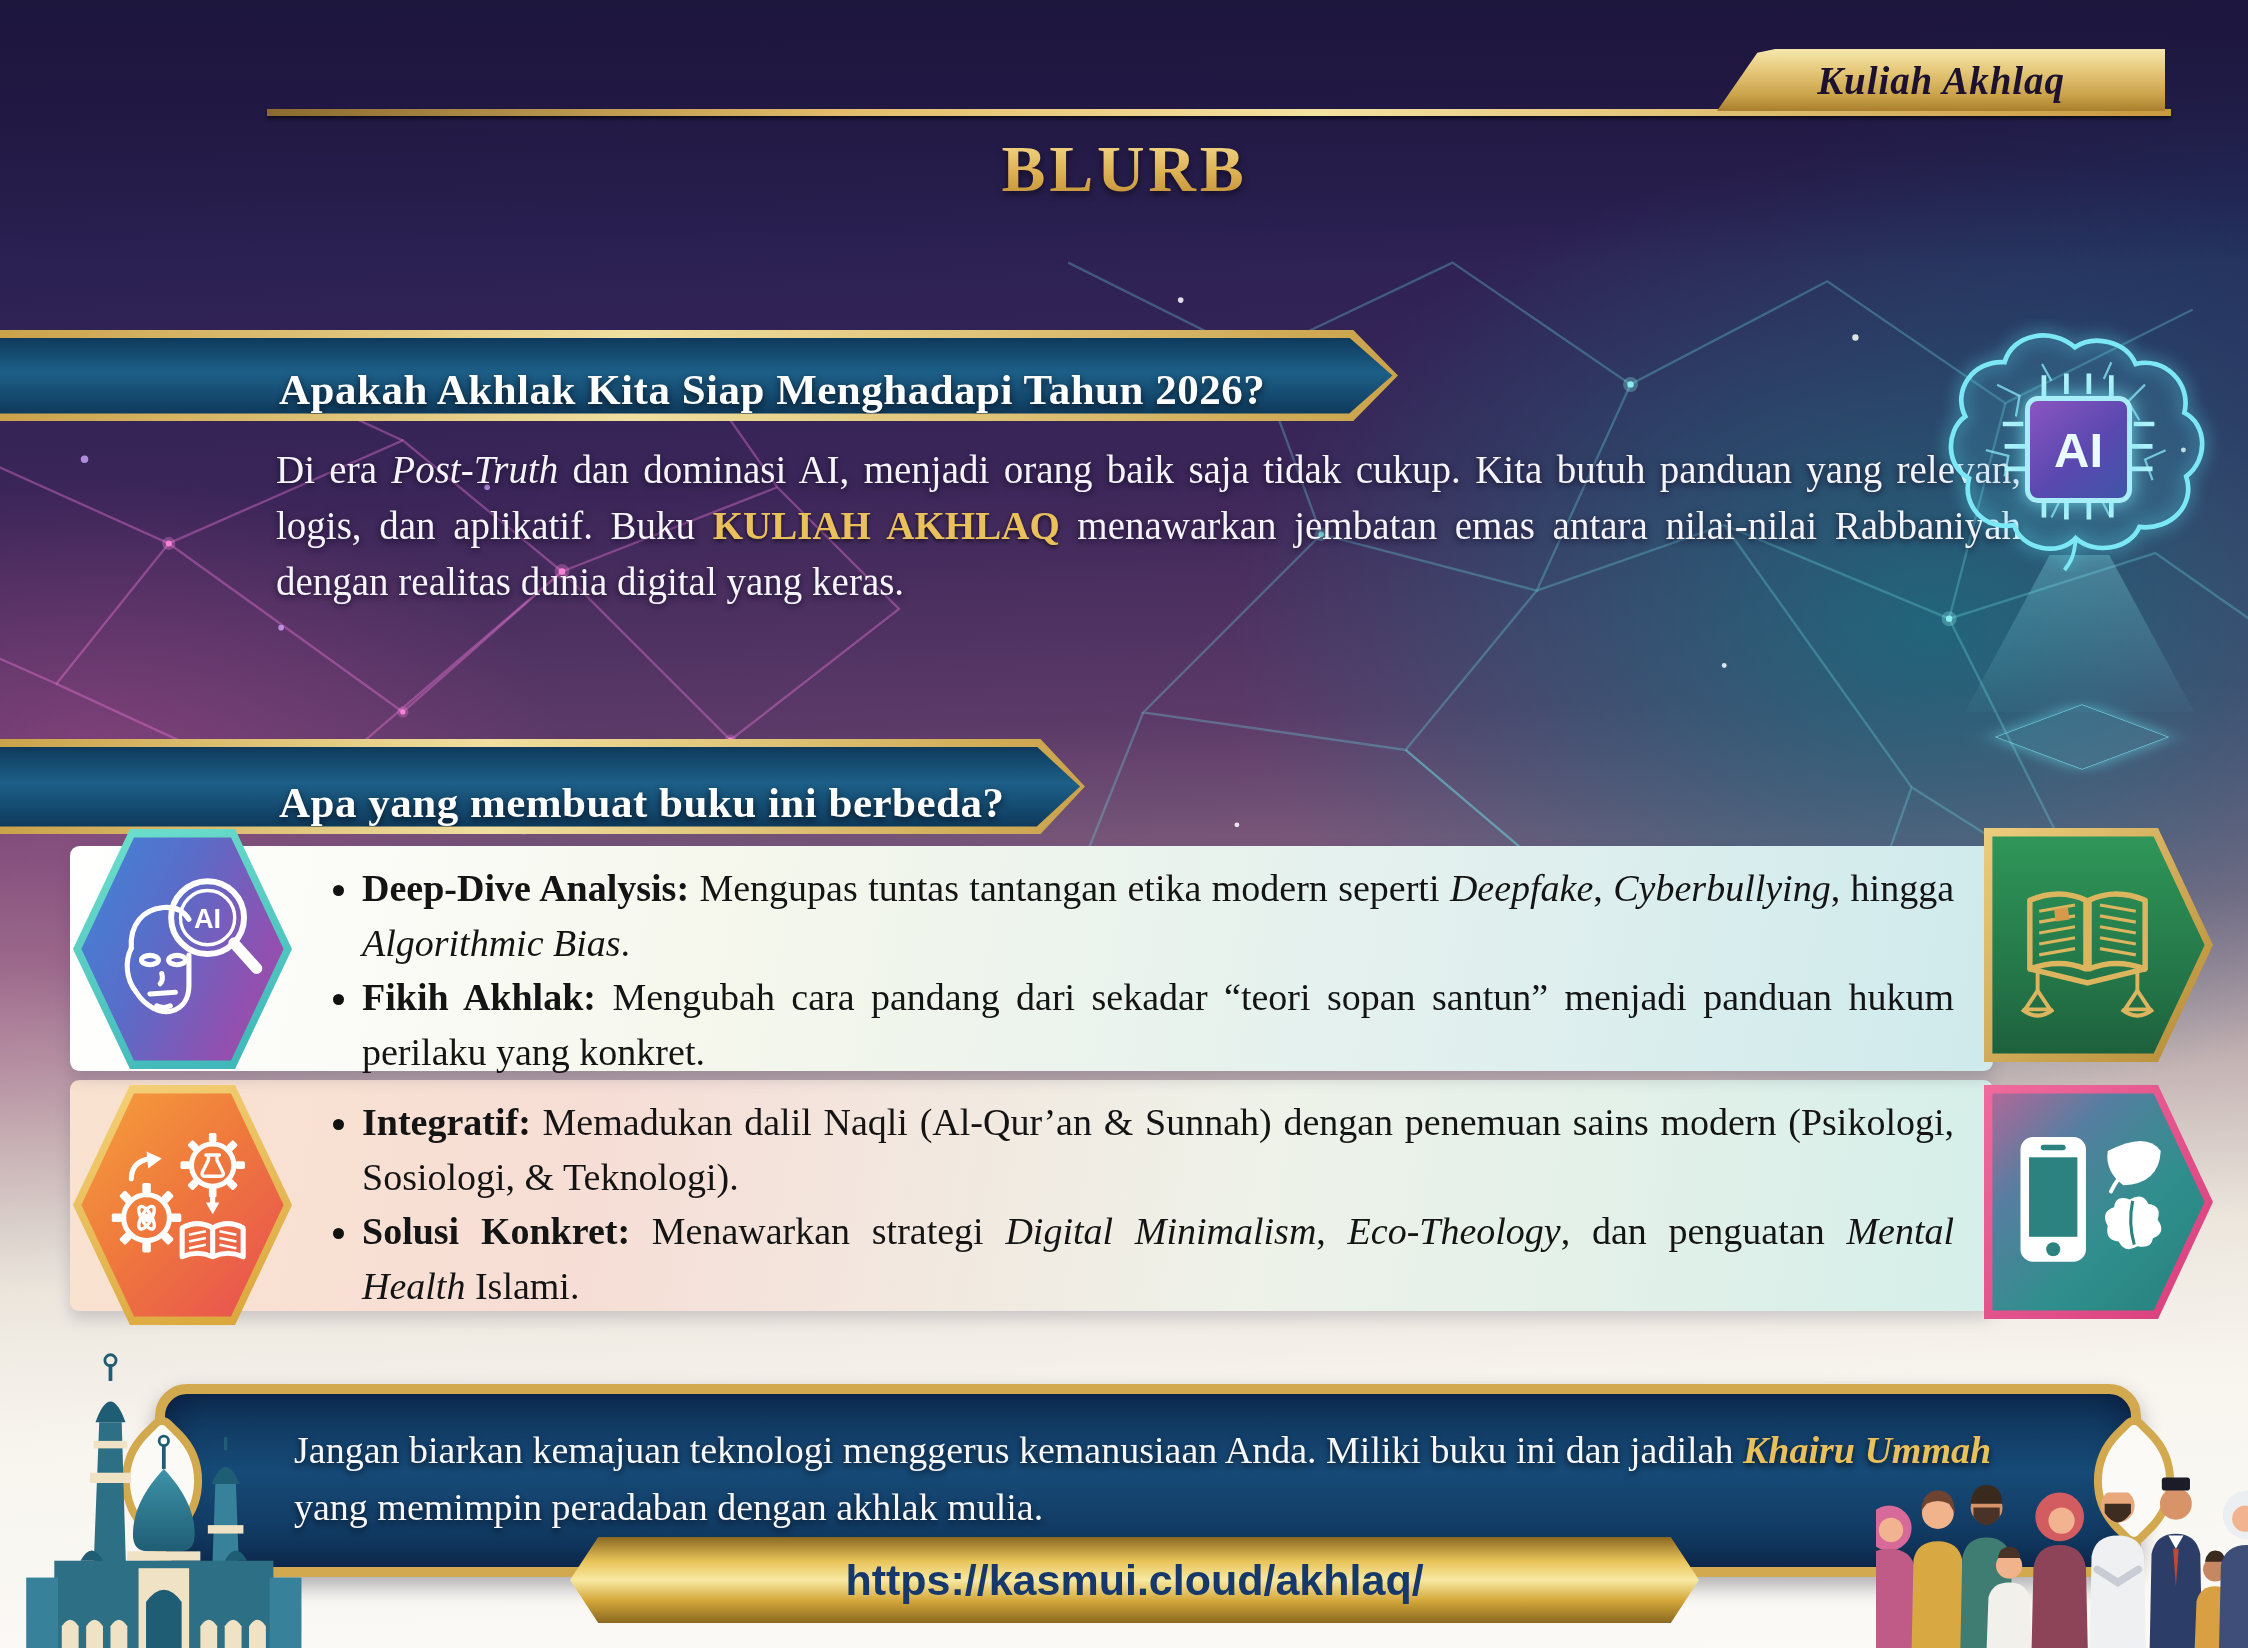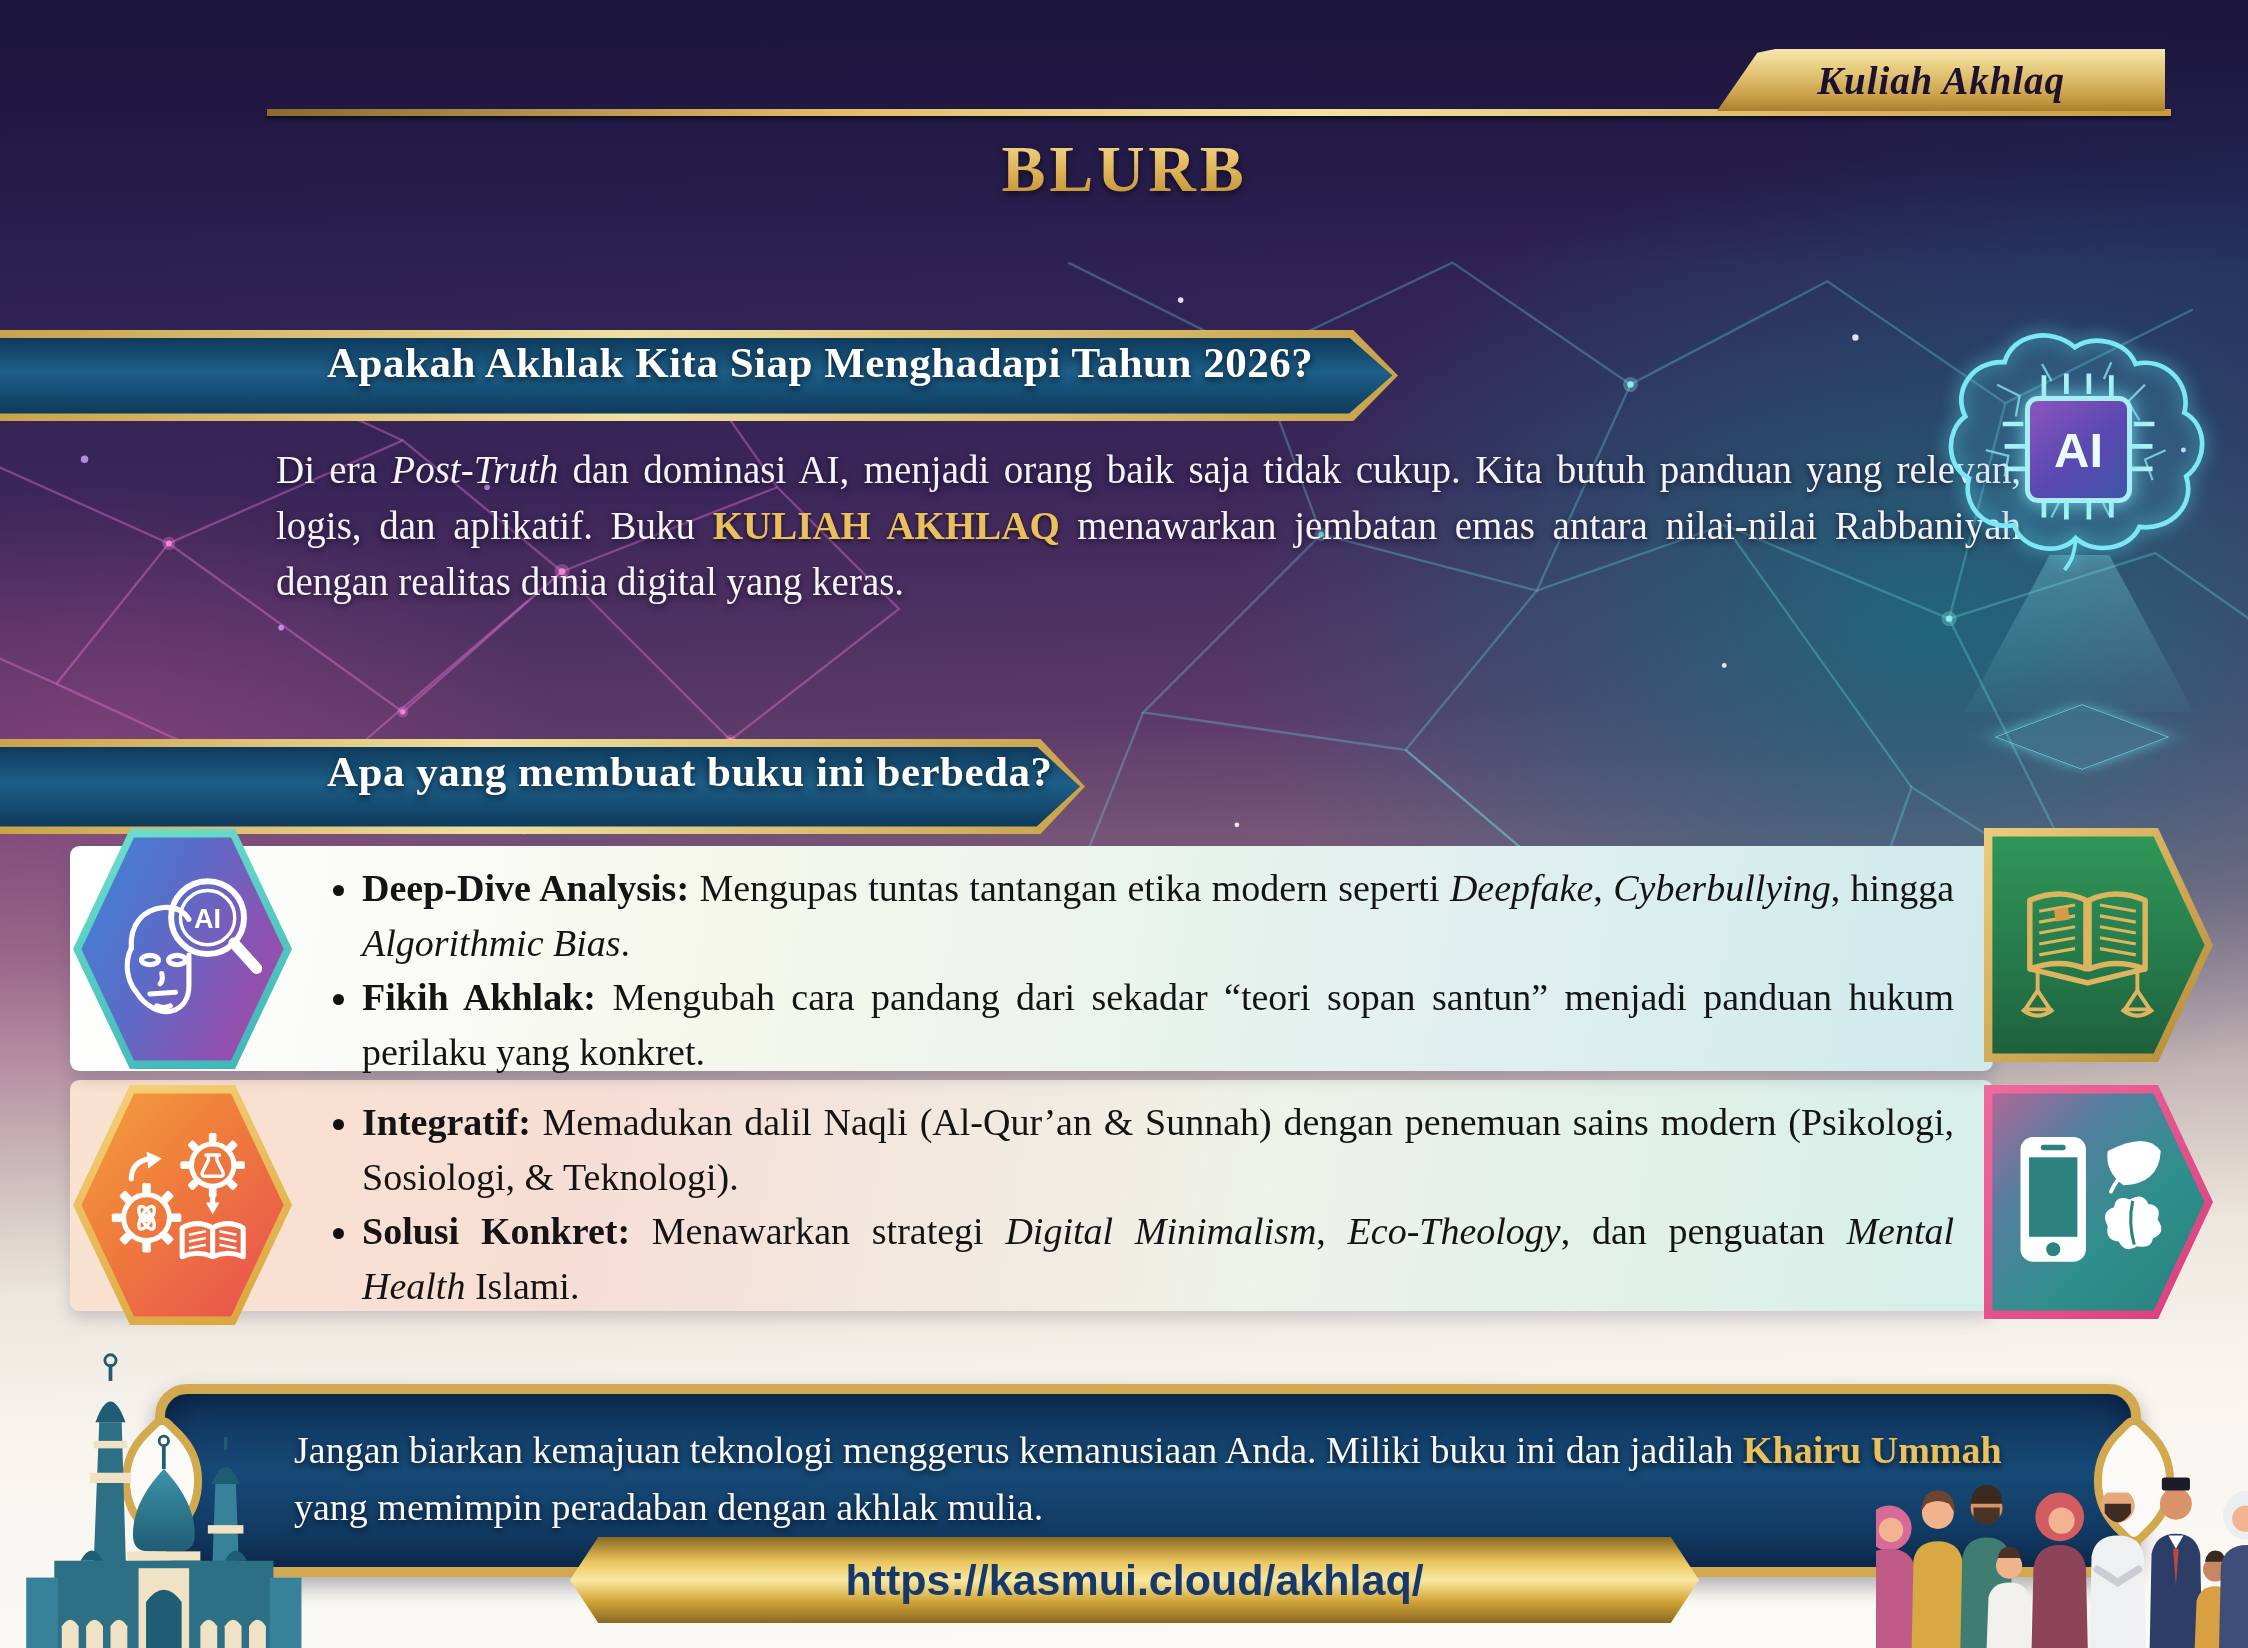--- a/index.html
+++ b/index.html
@@ -36,21 +36,21 @@
     background:linear-gradient(180deg,#f6df92 5%,#ddb054 55%,#b9862c 100%);
     -webkit-background-clip:text;background-clip:text;color:transparent;
     filter:drop-shadow(0 3.7px 3.7px rgba(0,0,0,.55));}
 
   
   .ribbon{position:absolute;left:0;
     background:linear-gradient(90deg,#caa24a,#f0dfa0 45%,#caa24a);
     filter:drop-shadow(0 5.6px 7.5px rgba(0,0,20,.45));}
   .ribbon .inner{position:absolute;left:0;top:7.5px;bottom:7.5px;right:2.8px;
     background:linear-gradient(180deg,#0e3a5c 0%,#1d5f88 45%,#0e3a5c 100%);
-    display:flex;align-items:flex-start;padding-left:48px;}
+    display:flex;align-items:flex-end;}
   .ribbon-1{top:330px;width:1398px;height:91px;
     clip-path:polygon(0 0,96.8% 0,100% 50%,96.8% 100%,0 100%);}
   .ribbon-1 .inner{clip-path:polygon(0 0,96.7% 0,99.8% 50%,96.7% 100%,0 100%);}
   .ribbon-2{top:739px;width:1085px;height:95px;
     clip-path:polygon(0 0,95.9% 0,100% 50%,95.9% 100%,0 100%);}
   .ribbon-2 .inner{clip-path:polygon(0 0,95.8% 0,99.8% 50%,95.8% 100%,0 100%);}
   .ribbon-text{padding-left:279px;font-size:43px;font-weight:bold;color:#ffffff;
     letter-spacing:0.5px;text-shadow:0 2.8px 7.5px rgba(0,0,10,.65);}
 
   
@@ -125,21 +125,21 @@
     clip-path:polygon(2.5% 0,97.5% 0,100% 50%,97.5% 100%,2.5% 100%,0 50%);
     display:flex;align-items:center;justify-content:center;
     font-family:"Liberation Sans",sans-serif;font-weight:bold;font-size:43px;cursor:pointer;}
   .cta-btn .lbl{color:#181104;margin-right:15px;text-shadow:0 0.9px 1.9px rgba(255,245,200,.6);}
   .cta-btn .url{color:#16386b;}
 
   
   .seg-italic{font-style:italic;}
   .seg-bold{font-weight:bold;}
   .seg-gold-bold{font-weight:bold;color:#e9c05b;text-shadow:0 1.9px 4.7px rgba(0,0,0,.65);}
-  .seg-gold-italic{font-weight:bold;color:#e9c05b;}
+  .seg-gold-italic{font-weight:bold;font-style:italic;color:#e9c05b;}
 
   .illus{position:absolute;}
 </style>
 </head>
 <body>
 
 <div class="page">
 
   <div class="bg-grad"></div>
   <div class="bg-teal"></div>

